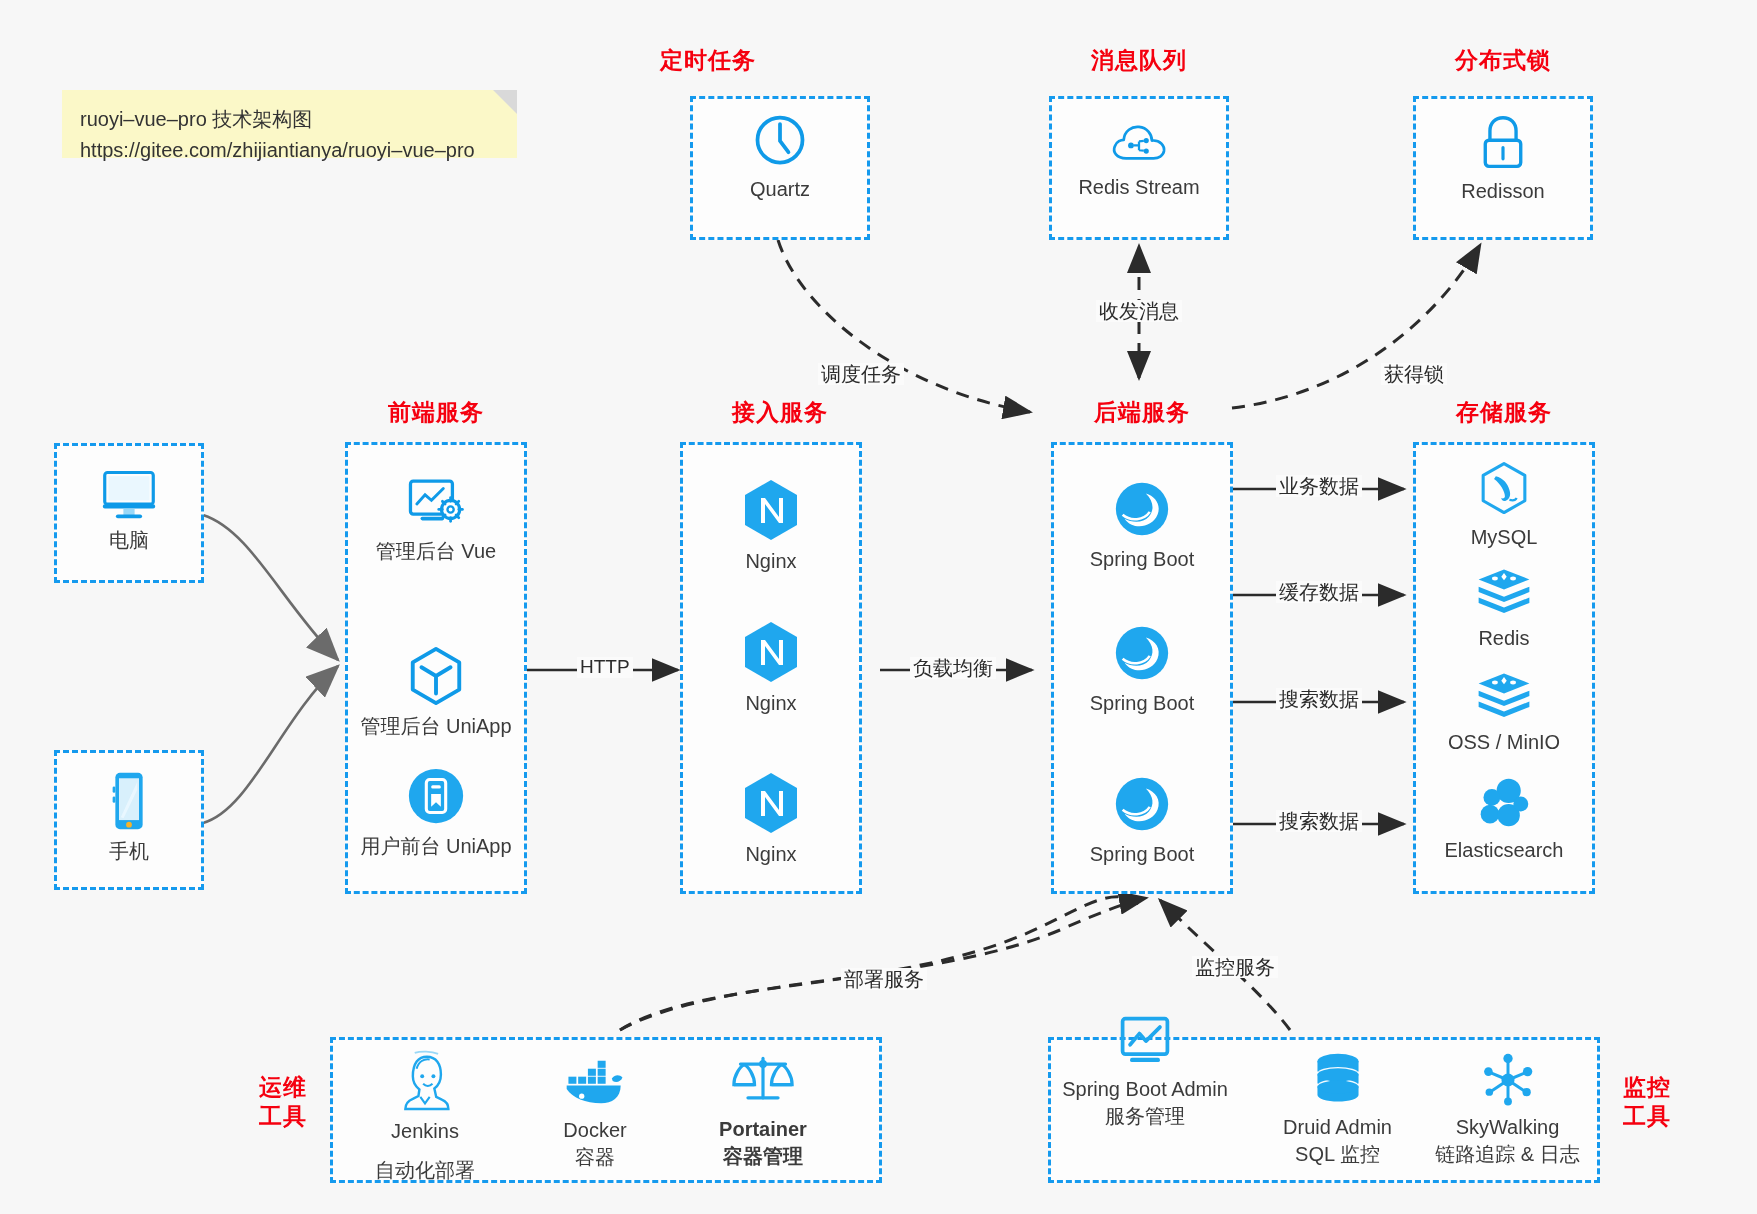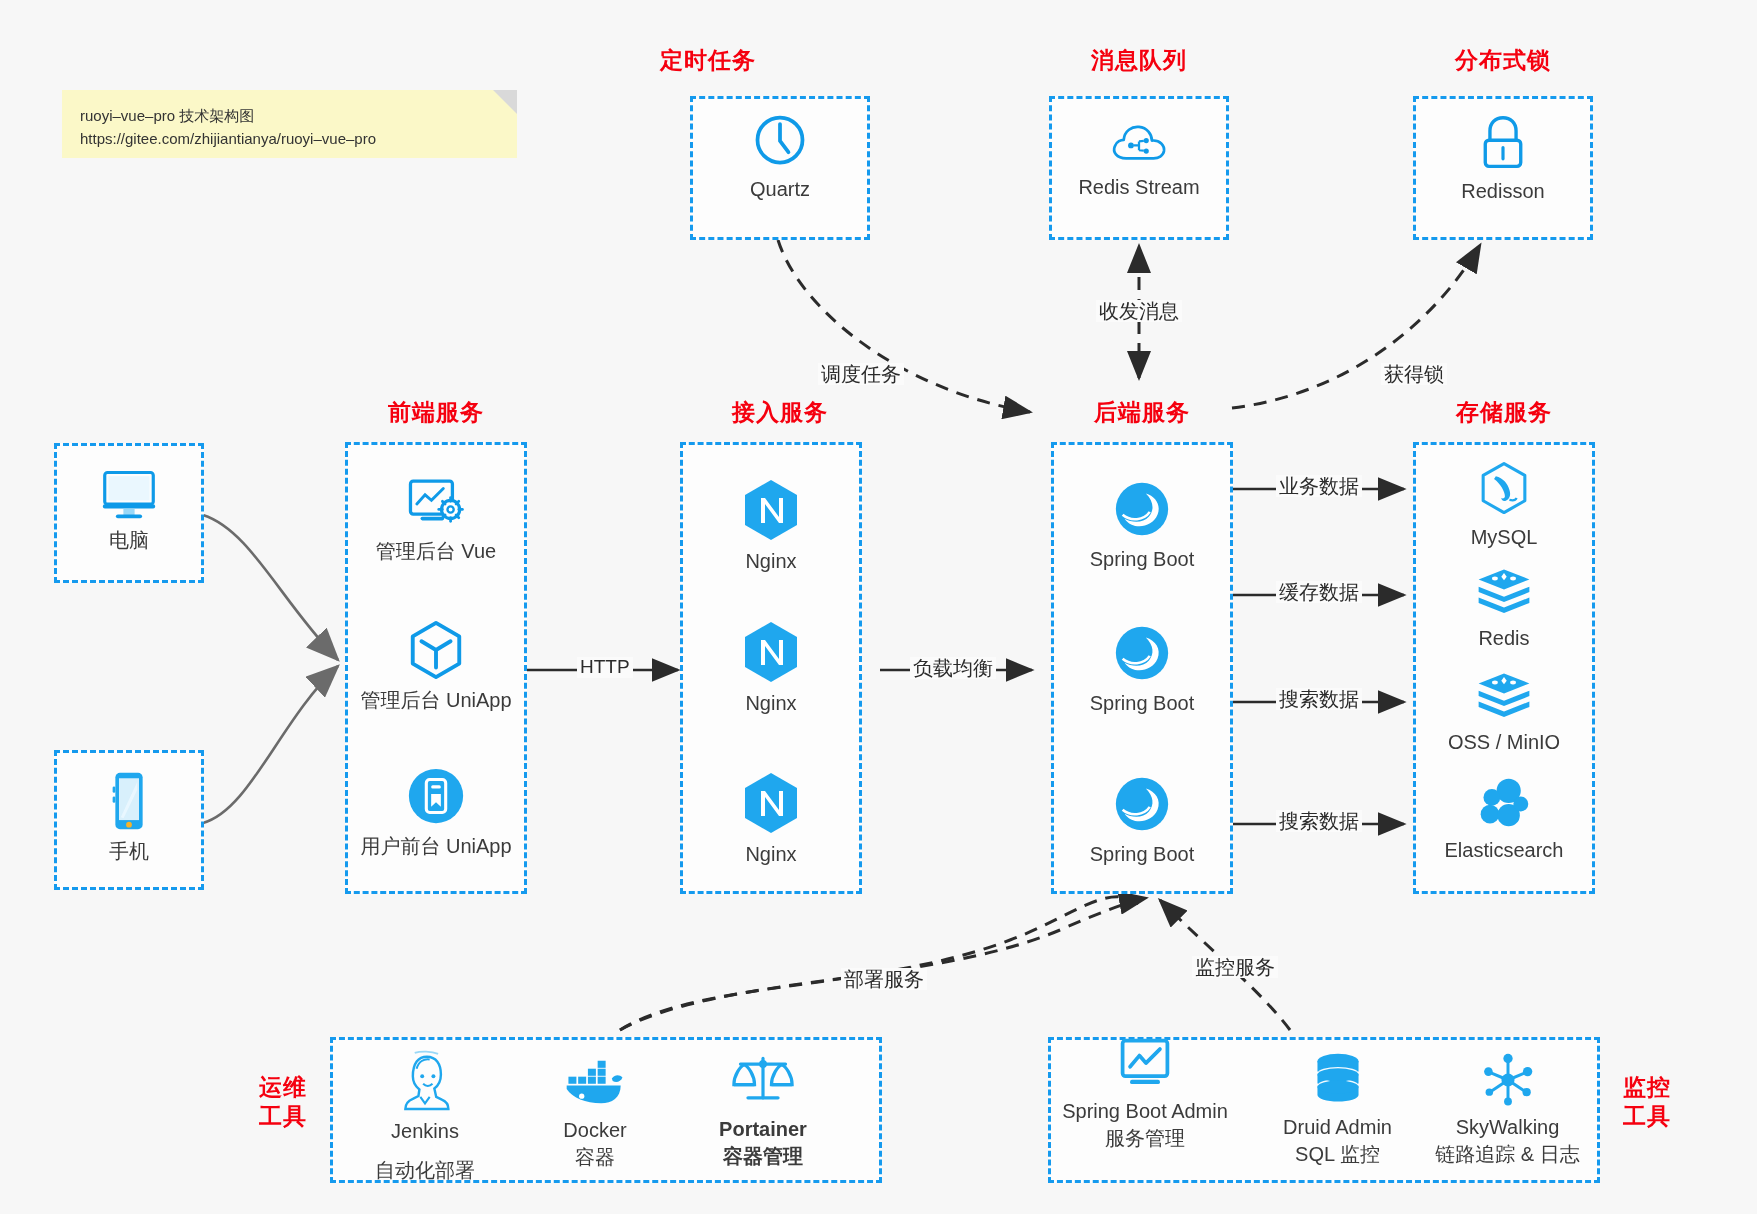--- a/index.html
+++ b/index.html
@@ -10,21 +10,21 @@
     overflow: hidden;
   }
   #canvas { position: relative; width: 1757px; height: 1214px; }
 
   
   .note {
     position: absolute; left: 62px; top: 90px;
     width: 455px; height: 68px;
     background: #fbf8c8;
     padding: 14px 18px 13px 18px;
-    font-size: 15px; color: #333; line-height: 1.55;
+    font-size: 20px; color: #333; line-height: 1.55;
     white-space: nowrap;
   }
   .note .fold {
     position: absolute; right: 0; top: 0;
     width: 0; height: 0;
     border-top: 24px solid #d9d9d9;
     border-left: 24px solid transparent;
   }
 
   
@@ -203,21 +203,21 @@
           <line x1="59" y1="36" x2="63" y2="36"></line>
         <line x1="41" y1="27" x2="44" y2="30"></line>
           <line x1="56" y1="42" x2="59" y2="45"></line>
         <line x1="59" y1="27" x2="56" y2="30"></line>
           <line x1="44" y1="42" x2="41" y2="45"></line>
       </g>
     </svg>
     <div class="cap">管理后台 Vue</div>
   </div>
 
-  <div class="node" style="left:338px; top:619px; width:196px;">
+  <div class="node" style="left:338px; top:645px; width:196px;">
     <svg class="ic" width="62" height="62" viewBox="0 0 64 64">
       <path d="M32 4 L56 18 L56 46 L32 60 L8 46 L8 18 Z" fill="none" stroke="#0f9ae8" stroke-width="4" stroke-linejoin="round"></path>
       <path d="M32 32 L32 50 M32 32 L17 23 M32 32 L47 23" fill="none" stroke="#0f9ae8" stroke-width="4" stroke-linecap="round"></path>
     </svg>
     <div class="cap">管理后台 UniApp</div>
   </div>
 
   <div class="node" style="left:338px; top:765px; width:196px;">
     <svg class="ic" width="62" height="62" viewBox="0 0 64 64">
       <circle cx="32" cy="32" r="28" fill="#1fa7ee"></circle>
@@ -395,21 +395,21 @@
     <div class="cap">Portainer</div>
     <div class="cap two" style="margin-top:0;">容器管理</div>
   </div>
 
   <div class="gbox" style="left:1048px; top:1037px; width:552px; height:146px;"></div>
   <div class="gtitle side" style="left:1616px; top:1073px; width:62px;">
     <div>监控</div>
     <div>工具</div>
   </div>
 
-  <div class="node" style="left:1045px; top:1036px; width:200px;text-align:center;">
+  <div class="node" style="left:1045px; top:1014px; width:200px;text-align:center;">
     <svg class="ic" width="60" height="56" viewBox="0 0 64 60">
       <rect x="8" y="5" width="48" height="38" rx="3" fill="none" stroke="#1fa7ee" stroke-width="4"></rect>
       <path d="M16 33 L26 21 L33 29 L48 14" fill="none" stroke="#1fa7ee" stroke-width="4" stroke-linecap="round" stroke-linejoin="round"></path>
       <rect x="16" y="47" width="32" height="4.5" rx="2" fill="#1fa7ee"></rect>
     </svg>
     <div class="cap">Spring Boot Admin</div>
     <div class="cap two" style="margin-top:0;">服务管理</div>
   </div>
 
   <div class="node" style="left:1250px; top:1052px; width:175px;">

